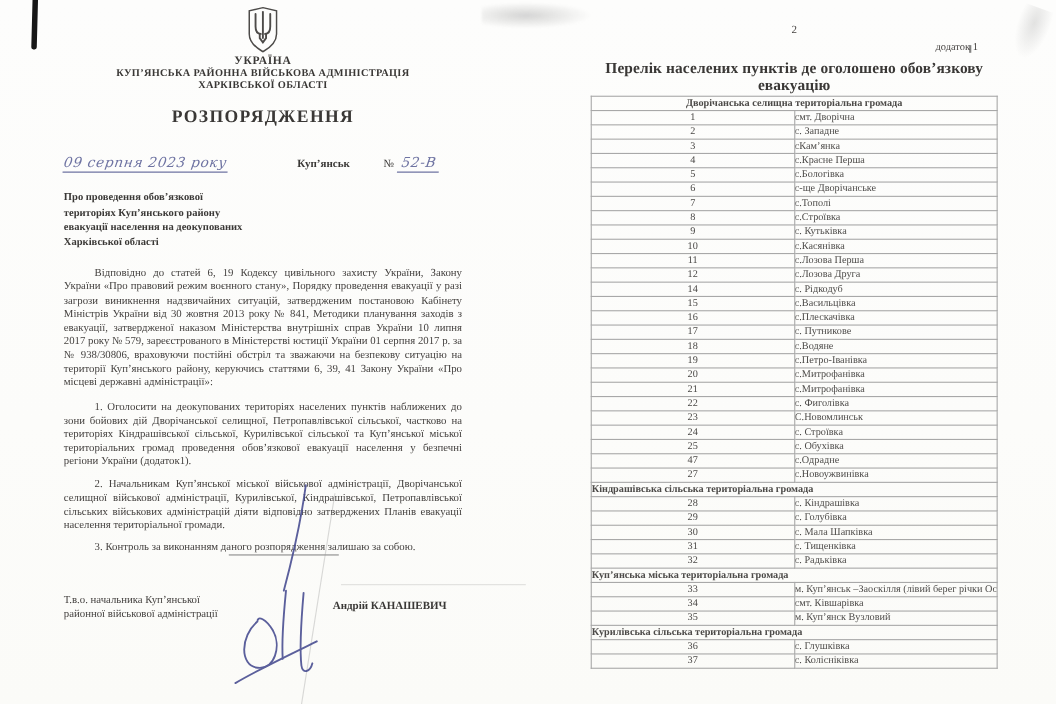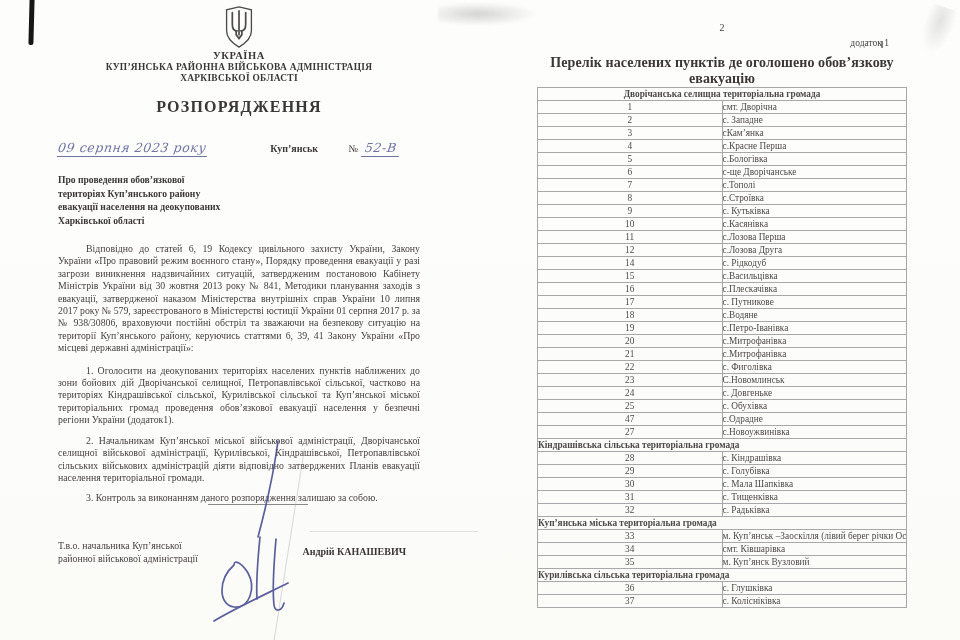--- a/index.html
+++ b/index.html
@@ -229,21 +229,21 @@
           <tr>
             <td class="num-cell">22</td>
             <td class="name-cell">с. Фиголівка</td>
           </tr>
           <tr>
             <td class="num-cell">23</td>
             <td class="name-cell">С.Новомлинськ</td>
           </tr>
           <tr>
             <td class="num-cell">24</td>
-            <td class="name-cell">с. Довгеньке</td>
+            <td class="name-cell">с. Строївка</td>
           </tr>
           <tr>
             <td class="num-cell">25</td>
             <td class="name-cell">с. Обухівка</td>
           </tr>
           <tr>
             <td class="num-cell">47</td>
             <td class="name-cell">с.Одрадне</td>
           </tr>
           <tr>

